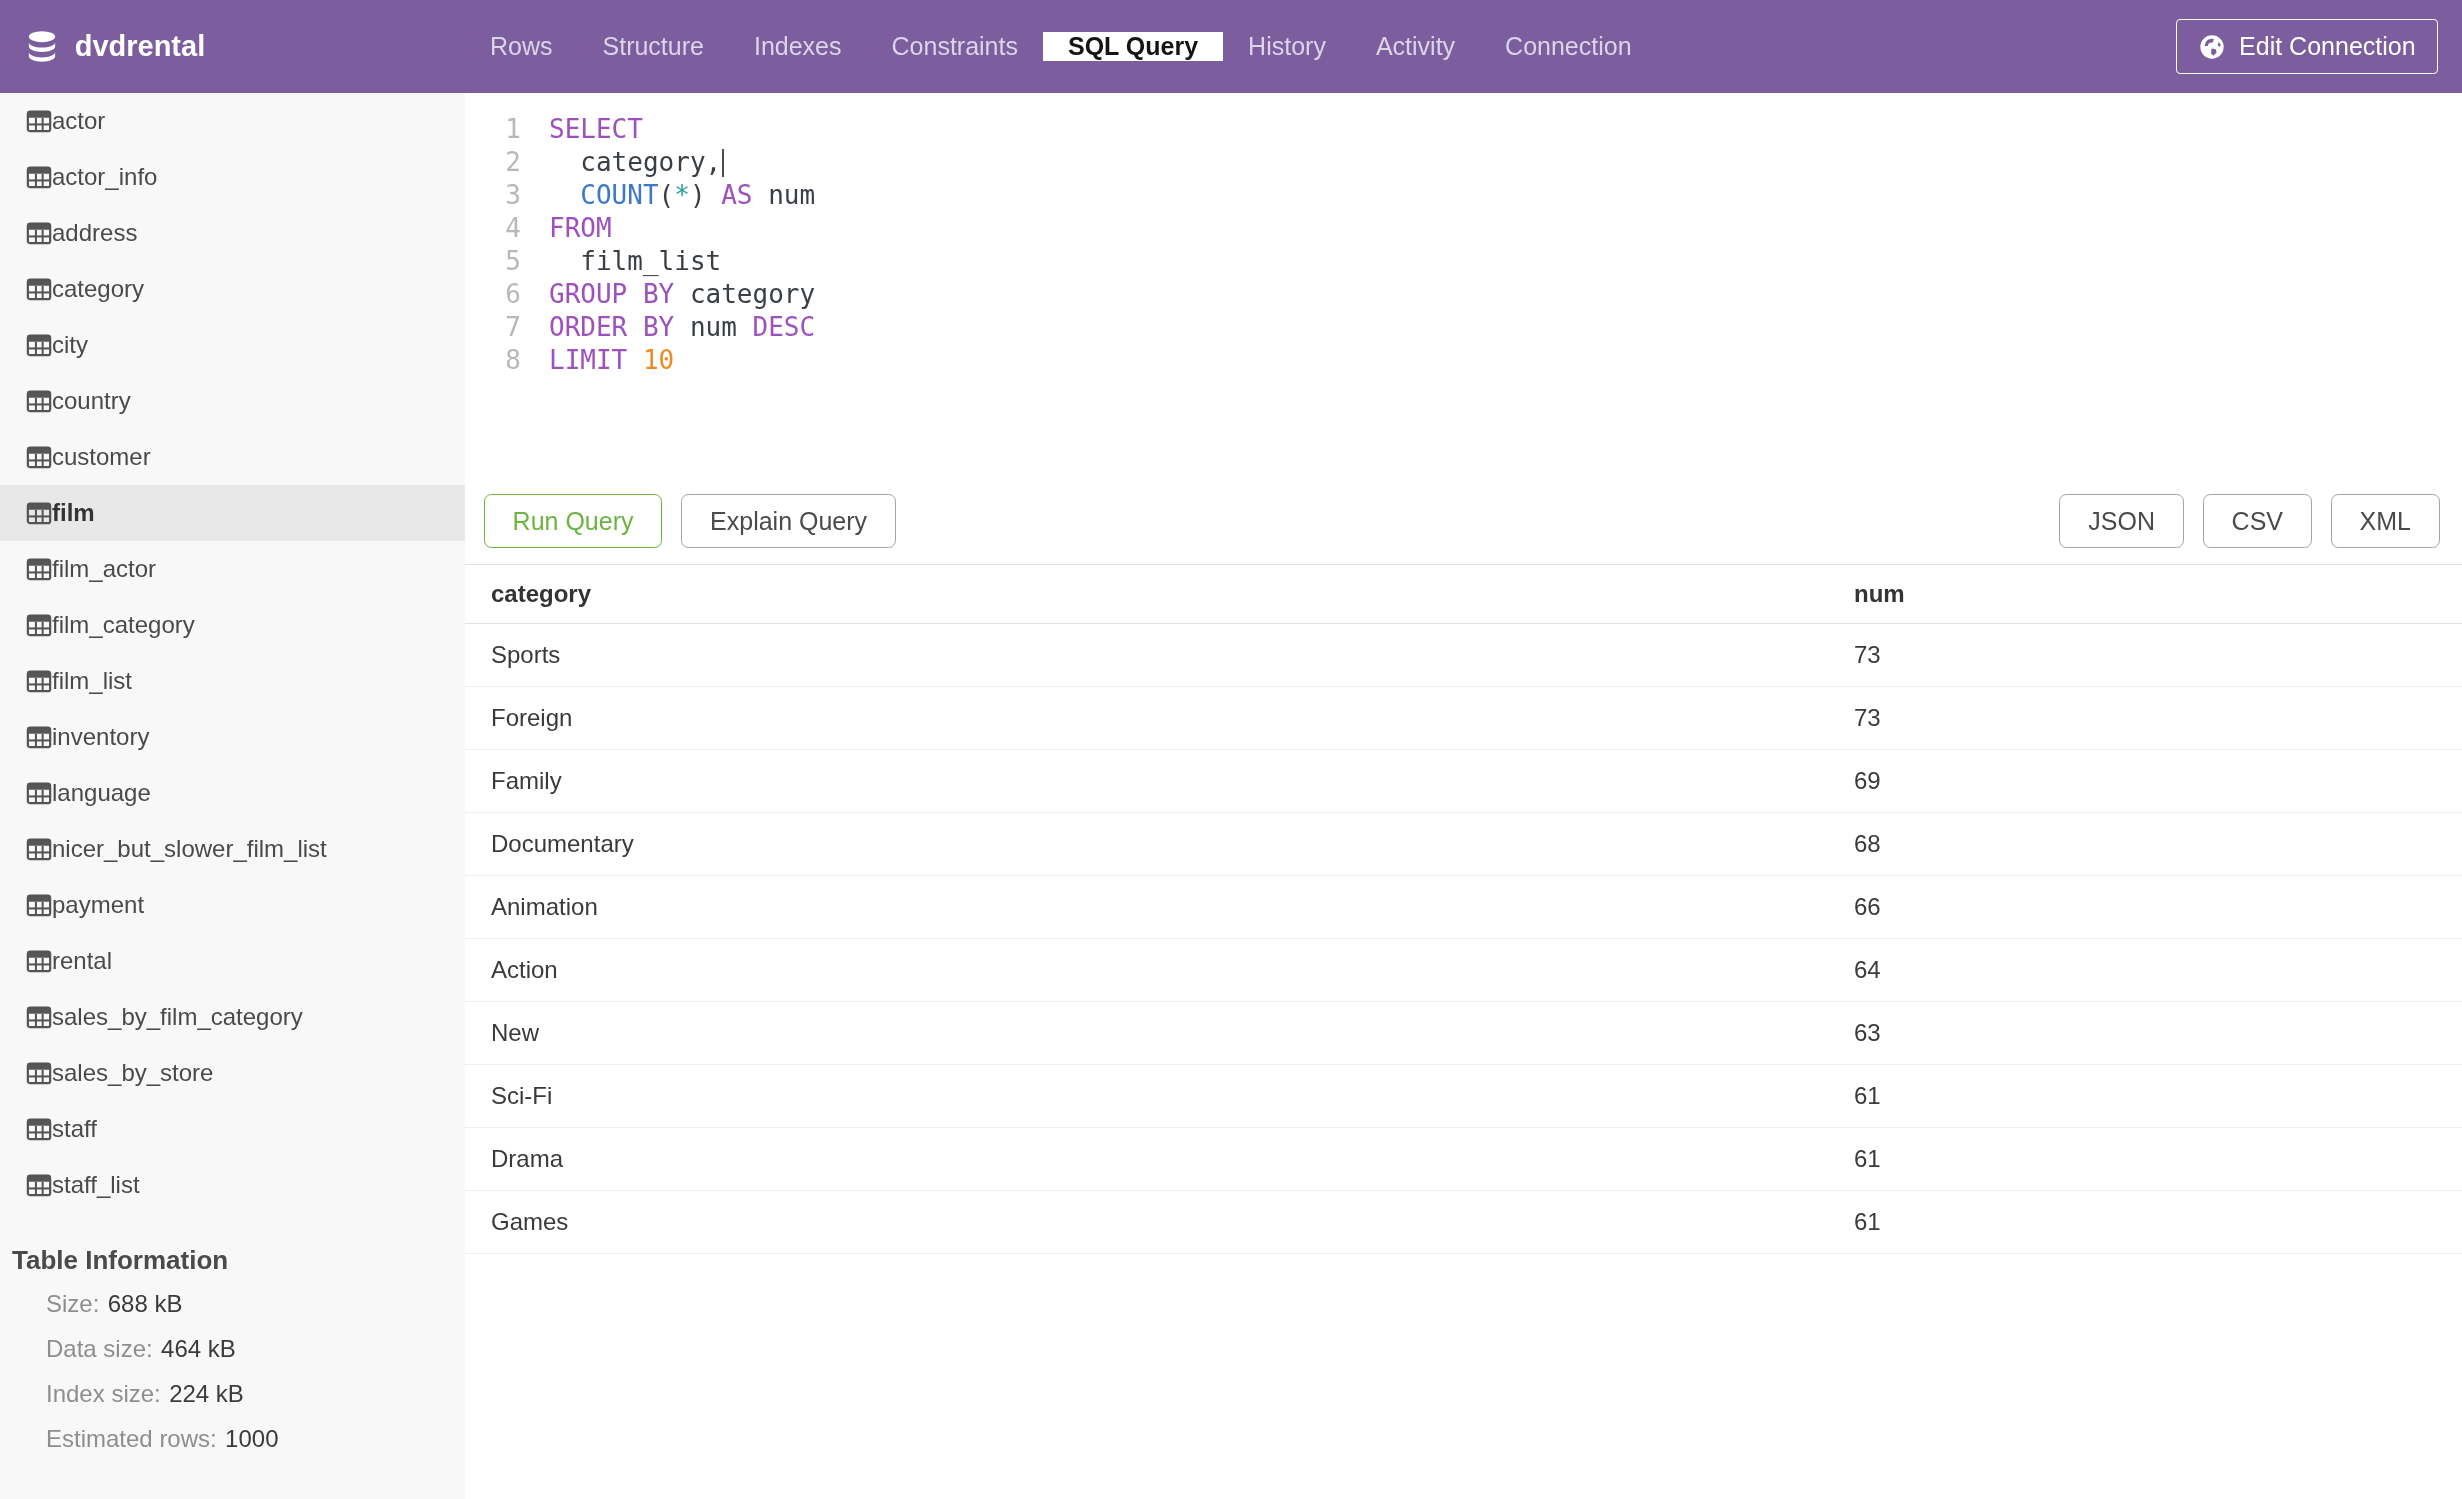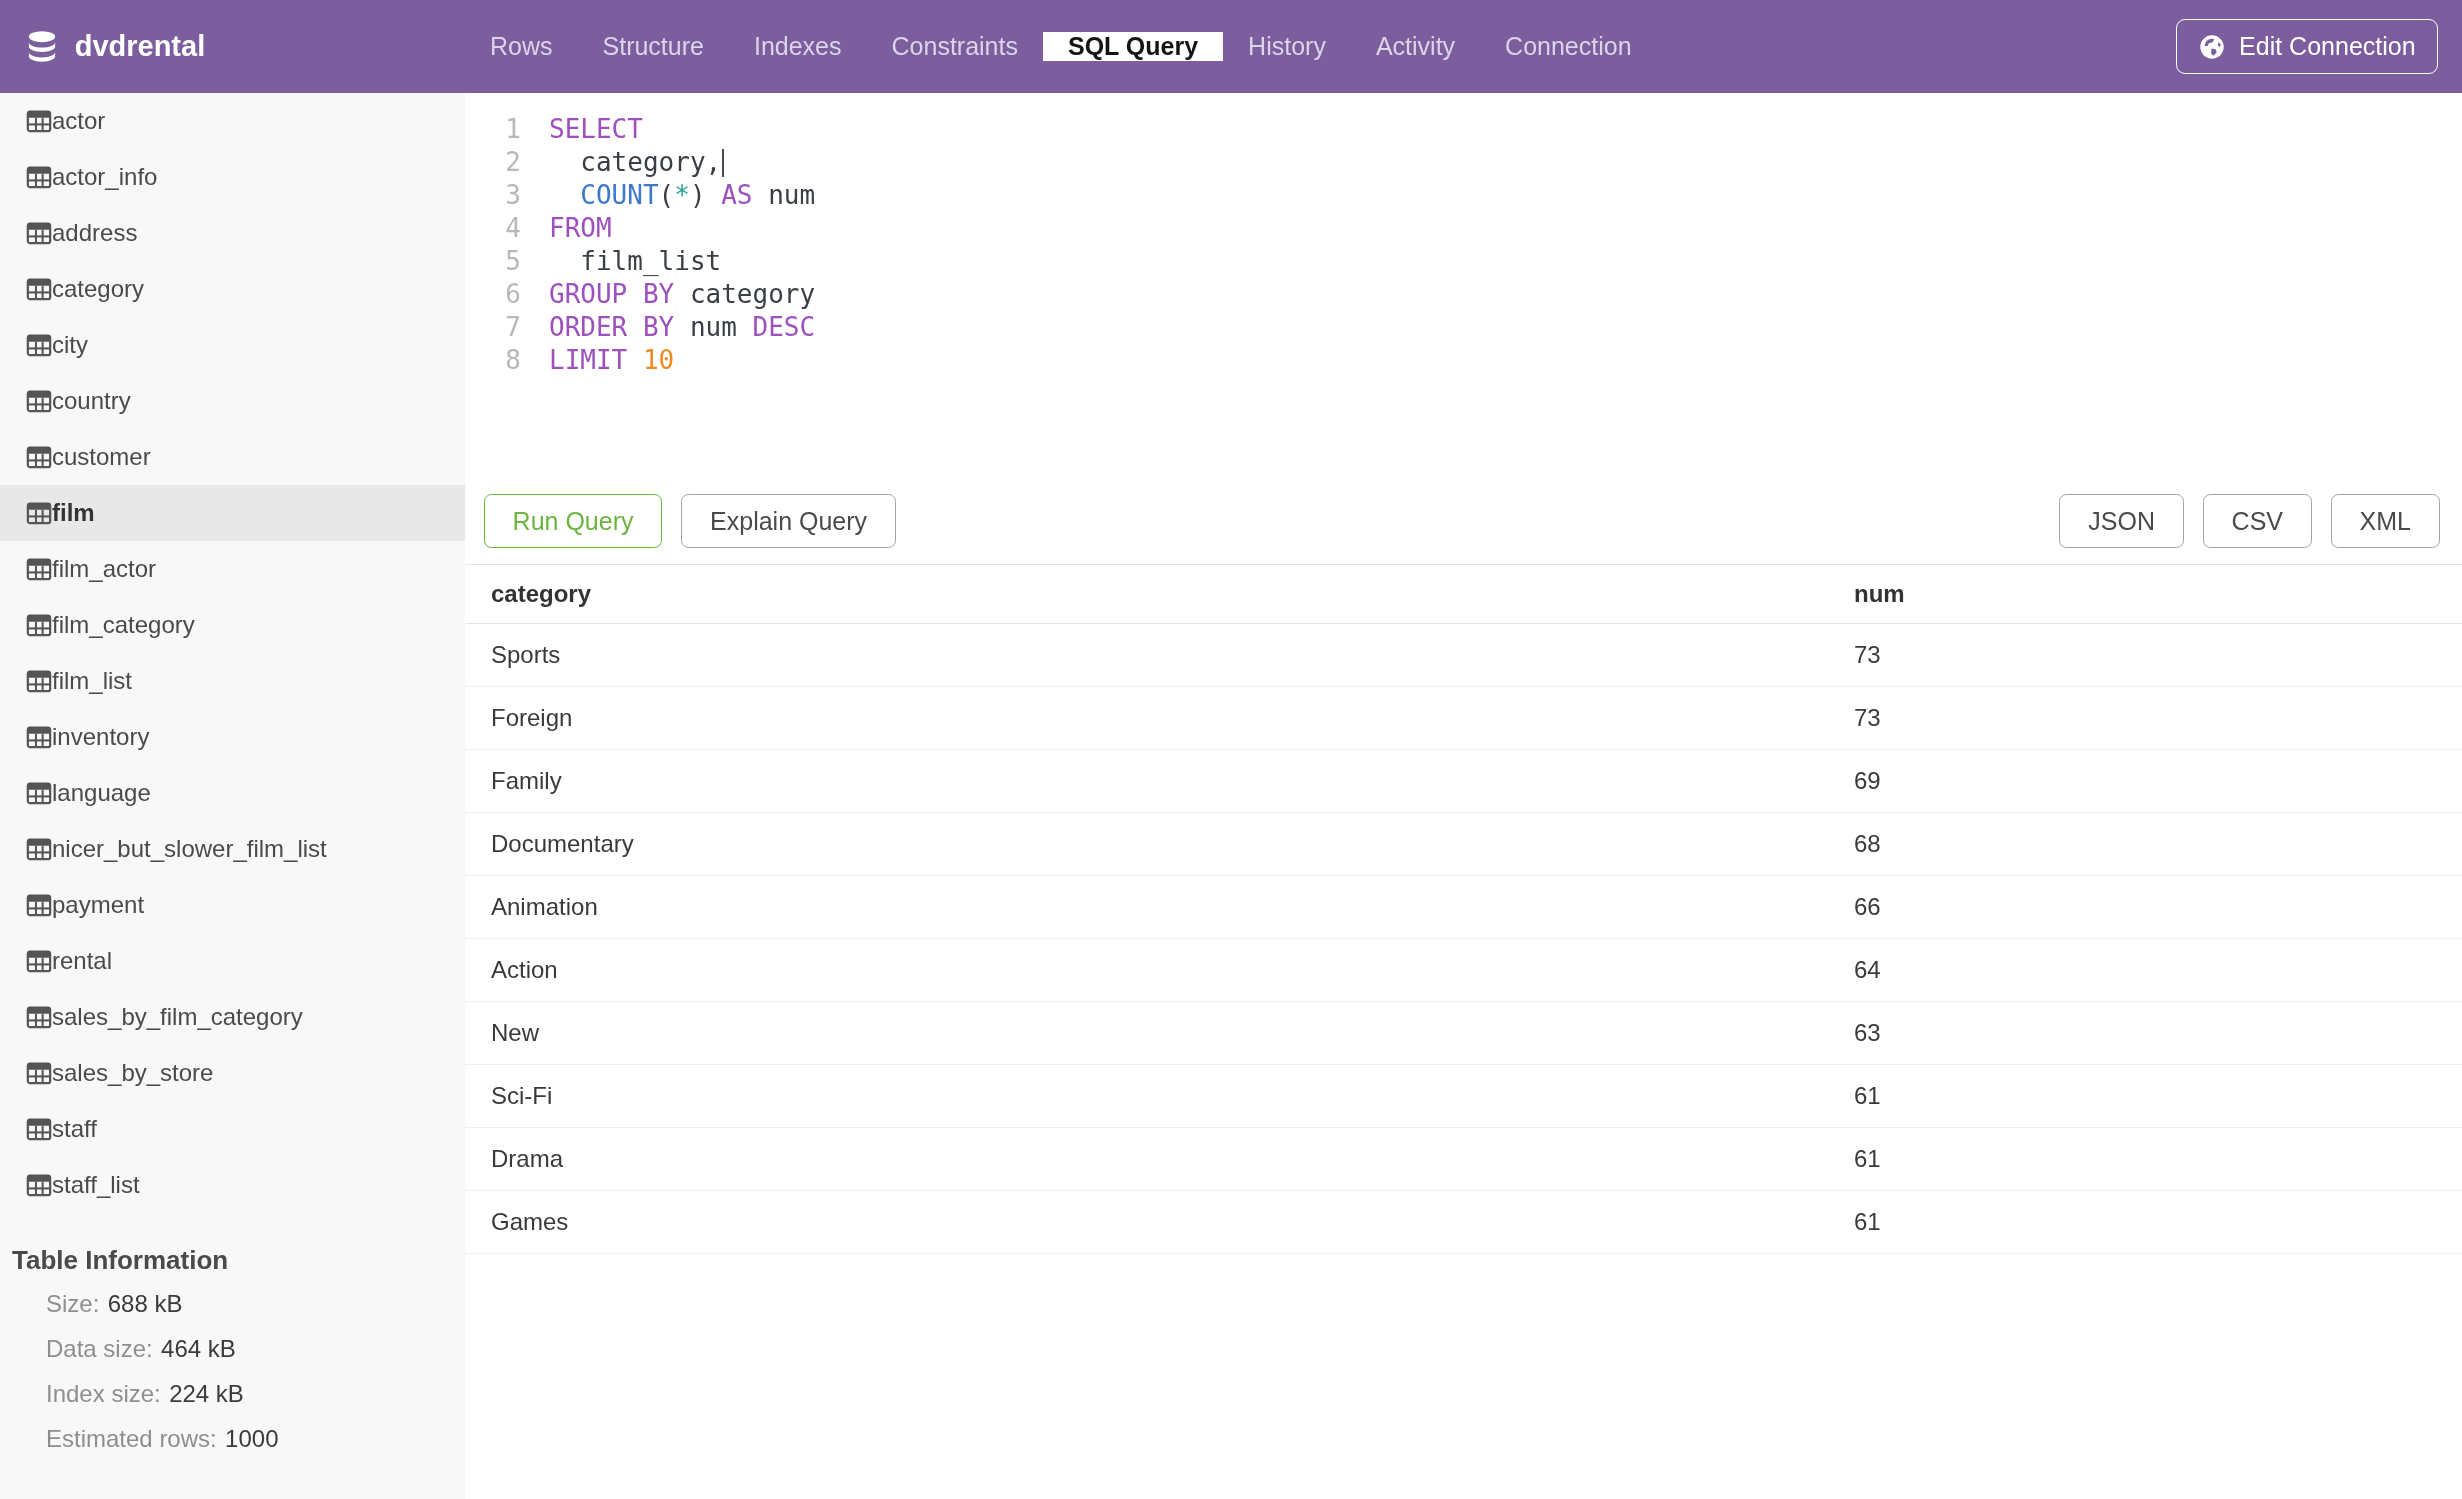--- a/index.html
+++ b/index.html
@@ -31,21 +31,21 @@
   
   .header{height:93px;background:var(--header-bg);display:flex;align-items:center;}
   .logo{width:465px;display:flex;align-items:center;gap:16.7px;padding-left:26px;
     color:#fff;font-size:29px;font-weight:bold;flex:0 0 465px;}
   .tabs{display:flex;align-items:stretch;}
   .tab{display:flex;align-items:center;padding:0 25px;font-size:25px;
     color:var(--tab-text);cursor:pointer;white-space:nowrap;}
   .tab.active{background:#ffffff;color:var(--tab-active-text);font-weight:bold;}
   .header-spacer{flex:1;}
   .edit-btn{align-self:center;margin-right:24px;display:flex;align-items:center;gap:13px;
-    border:1.9px solid #ffffff;border-radius:9px;padding:12px 21.4px;background:transparent;
+    border:1.9px solid #ffffff;border-radius:4px;padding:12px 21.4px;background:transparent;
     color:#ffffff;font-size:25px;font-family:inherit;cursor:pointer;white-space:nowrap;}
 
   
   .app{display:flex;height:1407px;}
   .sidebar{flex:0 0 465px;background:var(--sidebar-bg);overflow:hidden;}
   .main{flex:1;background:#fff;display:flex;flex-direction:column;}
 
   
   .tbl-item{height:56px;display:flex;align-items:center;gap:0;padding-left:26px;
     font-size:24px;color:var(--sidebar-text);cursor:pointer;}

